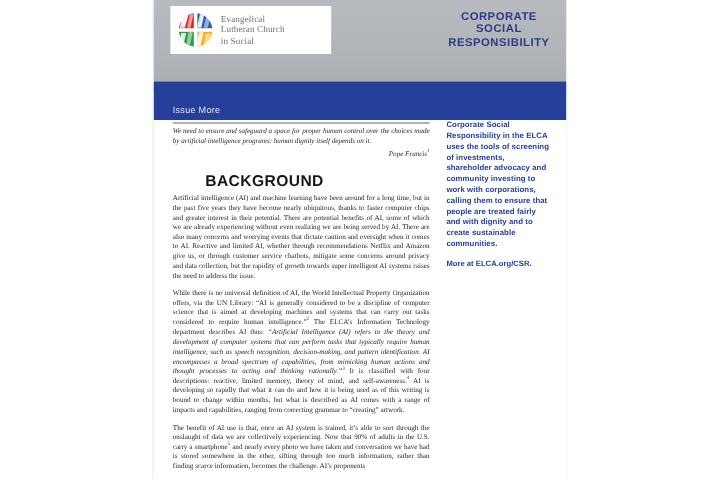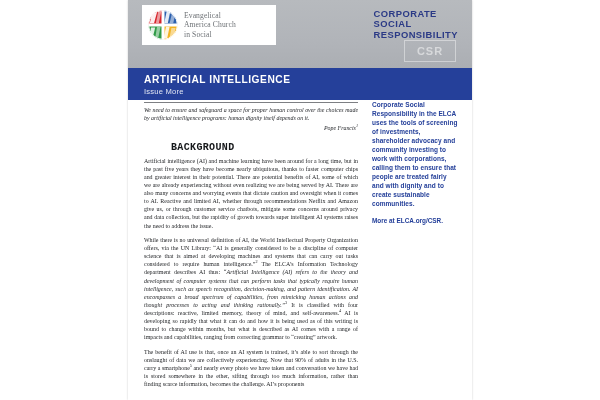--- a/index.html
+++ b/index.html
@@ -73,21 +73,21 @@
     letter-spacing: 0.1px;
     white-space: nowrap;
   }
   .logo-words .lw-line { display: block; }
 
   
   .csr-title {
     position: absolute;
     right: 14px;
     top: 9px;
-    text-align: left;
+    text-align: center;
     font-size: 9.4px;
     line-height: 10.4px;
     font-weight: bold;
     color: #2b3a86;
     letter-spacing: 0.45px;
   }
   .csr-title span { display: block; }
 
   .csr-watermark {
     position: absolute;
@@ -169,23 +169,23 @@
     font-style: italic;
     font-size: 5.9px;
     line-height: 7.6px;
     color: #24262a;
     text-align: right;
     margin-top: 0px;
   }
   .pullquote-attr sup { font-size: 4.2px; }
 
   .section-head {
-    font-family: Liberation Mono, monospace;
-    font-weight: bold;
-    font-size: 10px;
+    font-family: Liberation Sans, sans-serif;
+    font-weight: bold;
+    font-size: 13px;
     letter-spacing: 0.35px;
     color: #15171a;
     margin: 9px 0 4px 0;
     padding-left: 27px;
   }
 
   .para {
     font-family: "Liberation Serif", serif;
     font-size: 5.95px;
     line-height: 8.1px;
@@ -253,38 +253,36 @@
               <path d="M60 56 L72 56 L64 94 L52 94 Z" fill="#ffffff" opacity="0.85"></path>
               <path d="M78 60 L92 60 L86 92 L72 92 Z" fill="#ffffff" opacity="0.5"></path>
 
               <rect x="45" y="0" width="10" height="100" fill="#ffffff"></rect>
               <rect x="0" y="45" width="100" height="10" fill="#ffffff"></rect>
             </g>
             <circle cx="50" cy="50" r="48" fill="none" stroke="#ffffff" stroke-width="3"></circle>
           </svg>
           <div class="logo-words">
             <span class="lw-line">Evangelical</span>
-            <span class="lw-line">America Church</span>
+            <span class="lw-line">Lutheran Church</span>
             <span class="lw-line">in Social</span>
           </div>
         </div>
 
         <div class="csr-title">
           <span>CORPORATE</span>
           <span>SOCIAL</span>
           <span>RESPONSIBILITY</span>
         </div>
 
-        <div class="csr-watermark">CSR</div>
 
       </div>
     </div>
 
     <div class="titleband">
-      <div class="doc-title">ARTIFICIAL INTELLIGENCE</div>
       <div class="doc-subtitle">Issue More</div>
     </div>
 
     <div class="body-area">
 
       <div class="col-main">
 
         <div class="rule"></div>
 
         <div class="pullquote">We need to ensure and safeguard a space for proper human control over the choices made by artificial intelligence programs: human dignity itself depends on it.</div>

